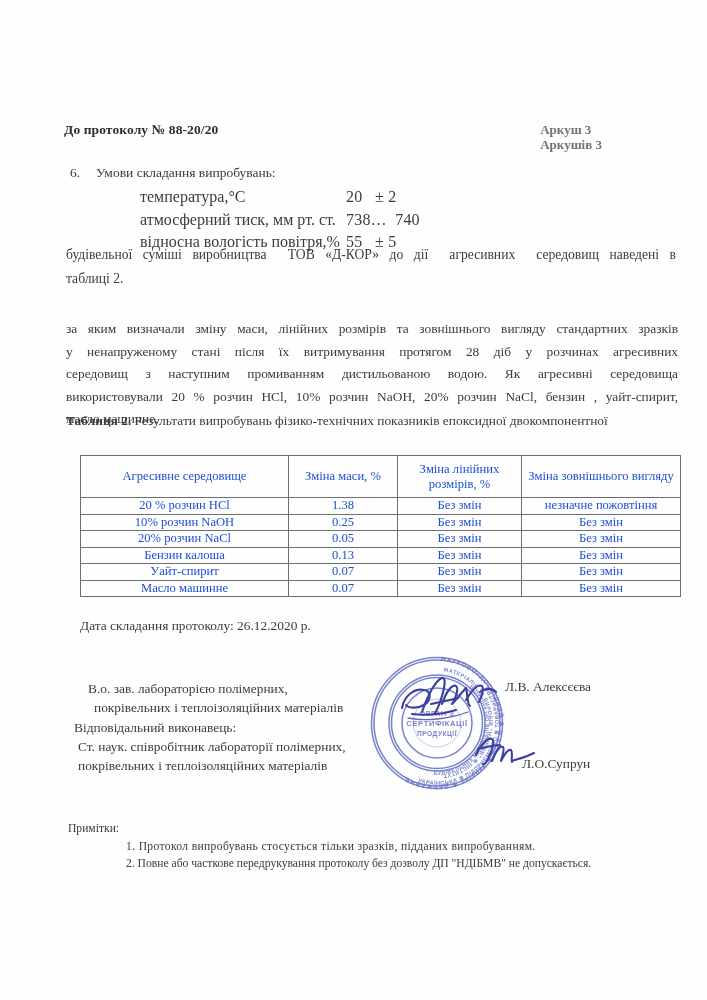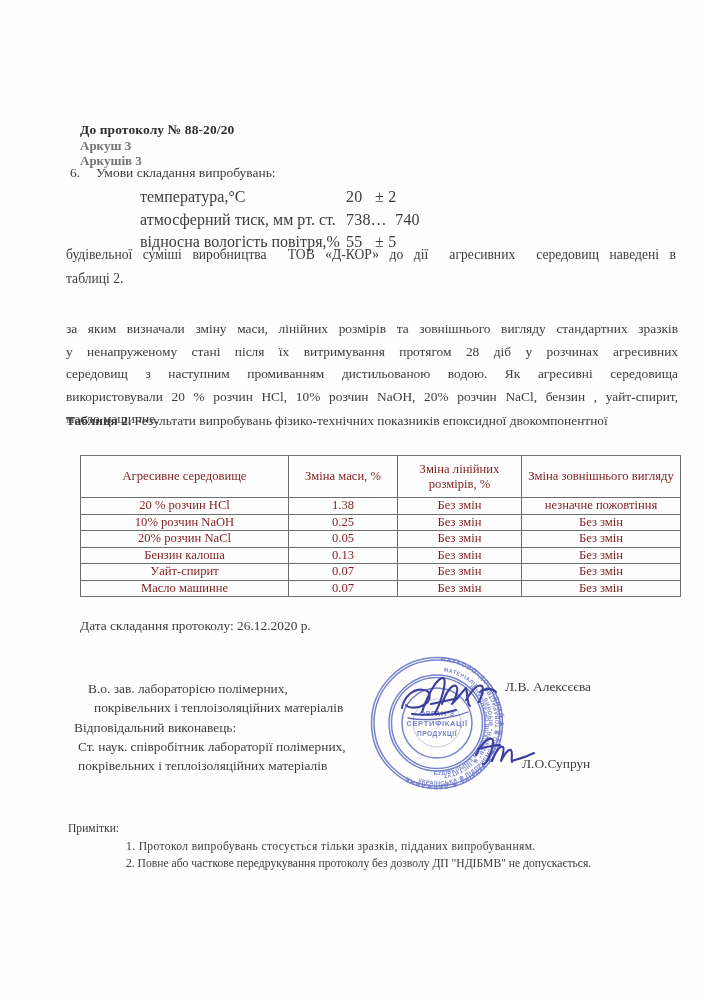--- a/index.html
+++ b/index.html
@@ -24,26 +24,25 @@
     inset: 0;
     width: 707px;
     height: 1000px;
     background: #fefefe;
   }
 
   
   .doc-header {
     position: absolute;
     top: 122px;
-    left: 80px;
+    left: 64px;
     right: 27px;
     display: flex;
     justify-content: space-between;
     align-items: flex-start;
-    flex-direction: column;
   }
   .doc-ref {
     font-weight: bold;
     font-size: 13.5px;
     letter-spacing: 0.1px;
     color: #2f2f2f;
     white-space: nowrap;
   }
   .sheet-block {
     font-weight: bold;
@@ -134,21 +133,21 @@
 
   
   .result-table {
     position: absolute;
     top: 455px;
     left: 80px;
     width: 600px;
     border-collapse: collapse;
     table-layout: fixed;
     font-size: 12.6px;
-    color: #7f1d1d;
+    color: #1d4ed8;
   }
   .result-table td, .result-table th {
     border: 1px solid #6e6e6e;
     padding: 1px 3px;
     text-align: center;
     vertical-align: middle;
     font-weight: normal;
     line-height: 15px;
   }
   .result-table thead th {

